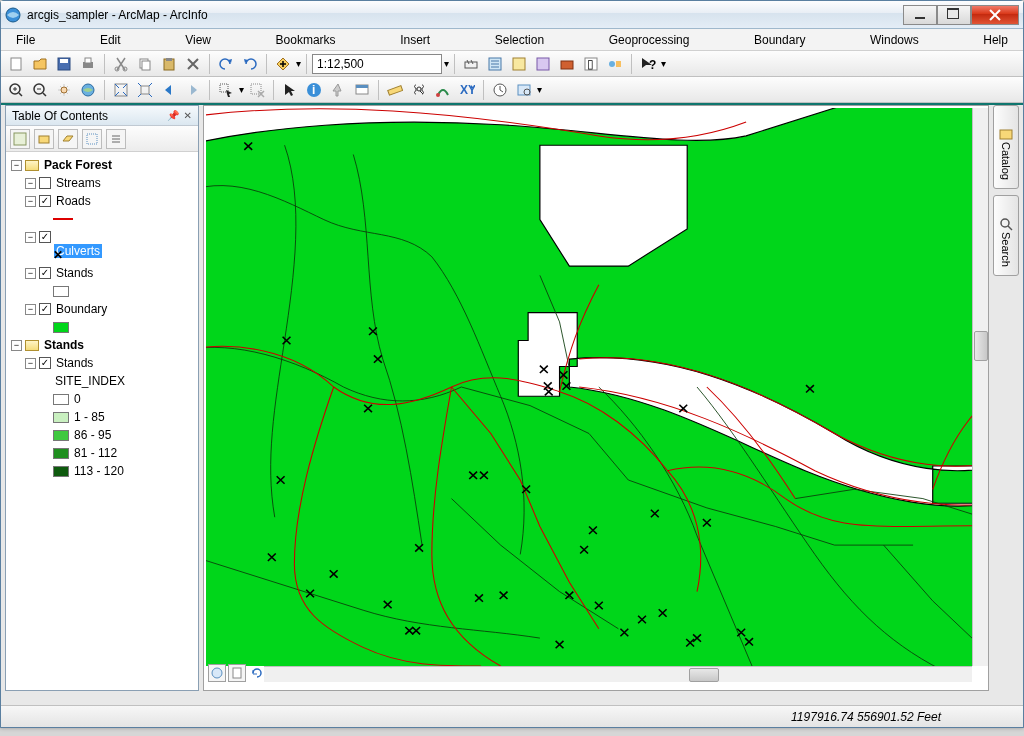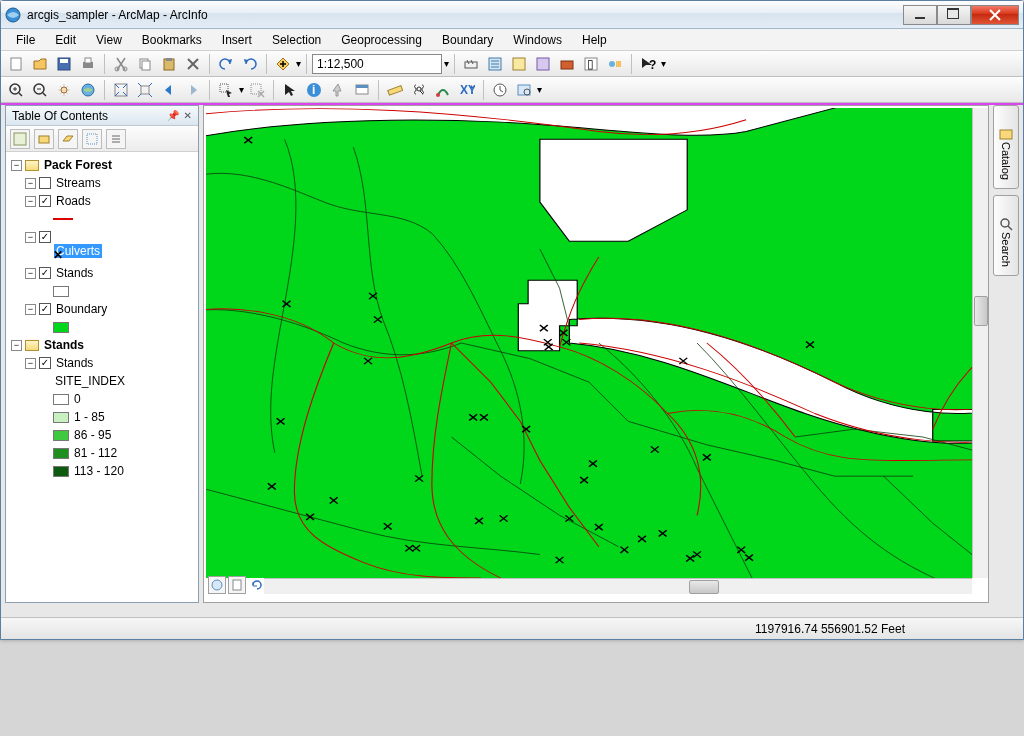--- a/index.html
+++ b/index.html
@@ -1,29 +1,29 @@
 <!DOCTYPE html>
 <html><head>
 <meta charset="utf-8">
 <style>
 * { box-sizing: border-box; margin: 0; padding: 0; font-family: "Segoe UI", Tahoma, sans-serif; font-size: 12px; }
 html, body { width: 1024px; height: 736px; overflow: hidden; background: #d6d6d6; }
-.window { position: absolute; left: 0; top: 0; width: 1024px; height: 640px; background: #d946ef; border: 1px solid #5a7fa0; border-radius: 4px 4px 0 0; box-shadow: 0 0 4px rgba(0,0,0,0.3); }
+.window { position: absolute; left: 0; top: 0; width: 1024px; height: 728px; background: #0f766e; border: 1px solid #5a7fa0; border-radius: 4px 4px 0 0; box-shadow: 0 0 4px rgba(0,0,0,0.3); }
 .titlebar { height: 28px; background: linear-gradient(to bottom, #fdfdfe 0%, #e8eef5 45%, #d7e3ee 46%, #e4edf6 100%); display: flex; align-items: center; padding: 0 4px; border-bottom: 1px solid #9fb8cc; }
 .titlebar .app-icon { width: 16px; height: 16px; margin-right: 6px; display: inline-block; }
 .titlebar .title-text { flex: 1; color: #000; font-size: 12px; }
 .win-btns { display: flex; gap: 0; }
 .win-btn { width: 34px; height: 20px; border: 1px solid #8a8a8a; background: linear-gradient(to bottom,#f5f5f5,#d9d9d9); display: flex; align-items: center; justify-content: center; font-family: Arial; font-size: 11px; }
 .win-btn.close { width: 48px; background: linear-gradient(to bottom,#f07a6a,#d93616 45%,#c42a0f 46%,#e15536); color: #fff; }
 .win-btn.close .xline { width: 14px; height: 2px; background: #fff; position: relative; transform: rotate(45deg); }
 .win-btn.close .xline::after { content: ""; position: absolute; left: 0; top: 0; width: 14px; height: 2px; background: #fff; transform: rotate(90deg); }
 .win-btn .minbox { width: 10px; height: 2px; background: #333; margin-top: 6px; }
 .win-btn .maxbox { width: 10px; height: 8px; border: 1px solid #333; border-top: 2px solid #333; position: relative; }
 .win-btn .maxbox::after { content:""; position:absolute; left:-3px; top:-5px; width:10px; height:8px; border:1px solid #333; border-top:2px solid #333; background:#e8e8e8;}
-.menubar { height: 22px; background: #f3f3f3; display: flex; align-items: center; padding: 0 6px; gap: 2px; border-bottom: 1px solid #d0d0d0; }
+.menubar { height: 22px; background: #f3f3f3; display: flex; align-items: center; padding: 0 6px; gap: 16px; border-bottom: 1px solid #d0d0d0; justify-content: space-between; }
 .menubar .menu-item { padding: 2px 9px; cursor: default; }
 .toolbar { height: 26px; background: linear-gradient(to bottom,#fdfdfd,#e8e8e8); border-bottom: 1px solid #c0c0c0; display: flex; align-items: center; padding: 0 4px; gap: 2px; }
 .tb-btn { width: 22px; height: 22px; display: flex; align-items: center; justify-content: center; border: 1px solid transparent; }
 .tb-sep { width: 1px; height: 20px; background: #c0c0c0; margin: 0 3px; }
 .scale-input { width: 130px; height: 20px; border: 1px solid #888; background: #fff; padding: 0 4px; font-size: 12px; }
 .body-area { position: absolute; top: 104px; left: 0; right: 0; bottom: 22px; background: #e8e8e8; padding-left: 12px; }
 .toc { position: absolute; left: 4px; top: 0; width: 194px; bottom: 14px; background: #fff; border: 1px solid #8a9fb3; }
 .toc-header { height: 20px; background: linear-gradient(to bottom,#f5f9fc,#dbe7f0); border-bottom: 1px solid #c0c9d2; display: flex; align-items: center; padding: 0 6px; font-size: 11px; }
 .toc-header .spacer { flex: 1; }
 .toc-btns { height: 26px; border-bottom: 1px solid #d0d0d0; display: flex; align-items: center; padding: 2px 4px; gap: 4px; background: linear-gradient(to bottom,#fdfdfd,#ececec); }
@@ -44,21 +44,21 @@
 .map-canvas { position: absolute; left: 2px; top: 2px; right: 16px; bottom: 24px; background: #fff; overflow: hidden; }
 .map-scroll-v { position: absolute; right: 0; top: 2px; width: 16px; bottom: 24px; background: #f0f0f0; border-left: 1px solid #c0c0c0; }
 .map-scroll-h { position: absolute; left: 60px; bottom: 8px; right: 16px; height: 16px; background: #f0f0f0; border-top: 1px solid #c0c0c0; }
 .scroll-thumb-v { position: absolute; left: 1px; width: 14px; top: 40%; height: 30px; background: linear-gradient(to right,#e8e8e8,#c8c8c8); border: 1px solid #a0a0a0; border-radius: 2px; }
 .scroll-thumb-h { position: absolute; top: 1px; height: 14px; left: 60%; width: 30px; background: linear-gradient(to bottom,#e8e8e8,#c8c8c8); border: 1px solid #a0a0a0; border-radius: 2px; }
 .map-bottom-btns { position: absolute; left: 4px; bottom: 8px; display: flex; gap: 2px; align-items:center;}
 .side-tabs { position: absolute; right: 2px; top: 0; width: 28px; }
 .side-tab { width: 26px; background: linear-gradient(to right,#fdfdfd,#e4e4e4); border: 1px solid #a0a0a0; border-radius: 3px; margin-bottom: 6px; padding: 20px 0 8px 0; display: flex; flex-direction: column; align-items: center; }
 .side-tab .vtext { writing-mode: vertical-rl; font-size: 11px; }
 .statusbar { position: absolute; left: 0; right: 0; bottom: 0; height: 22px; background: linear-gradient(to bottom,#f7f7f7,#e4e4e4); border-top: 1px solid #c0c0c0; display: flex; align-items: center; padding: 0 8px; font-size: 11px; }
-.statusbar .coords { margin-left: auto; margin-right: 110px; }
+.statusbar .coords { margin-left: auto; margin-right: 74px; font-style: italic; }
 
 .map-canvas svg { width: 100%; height: 100%; display: block; }
 .arrow-sm { font-size:10px; }
 .pin-ico { font-size:10px; color:#555; }
 </style>
 </head>
 <body>
 
 <div class="window">
 

